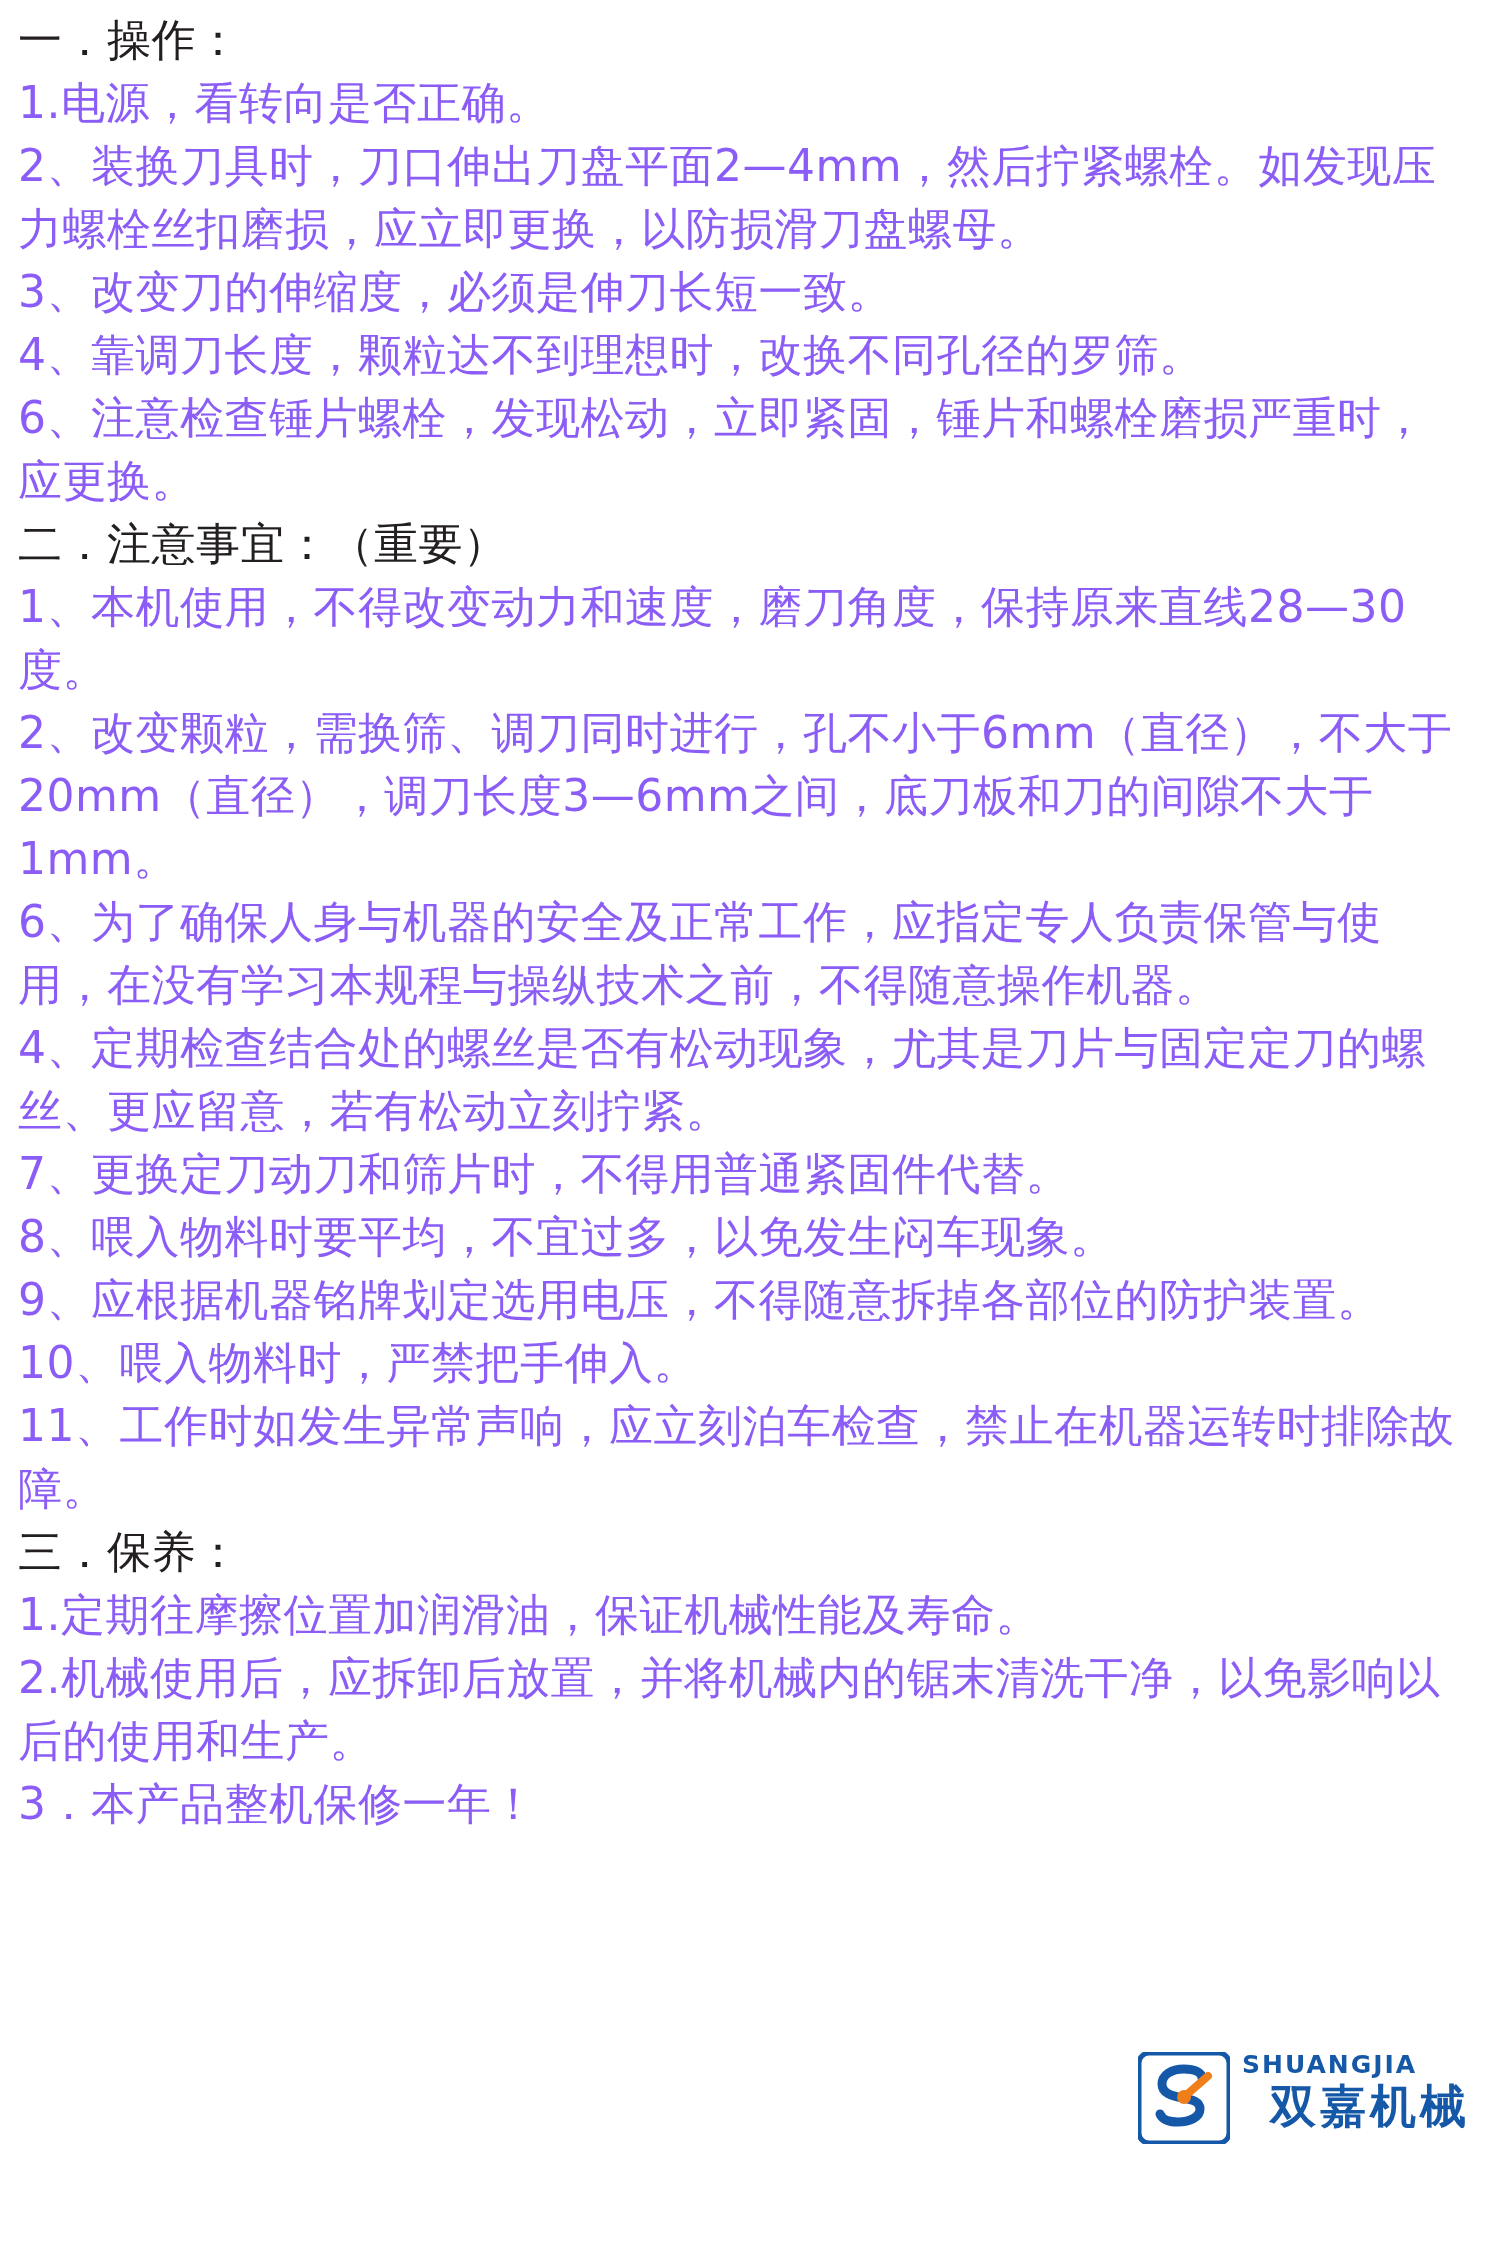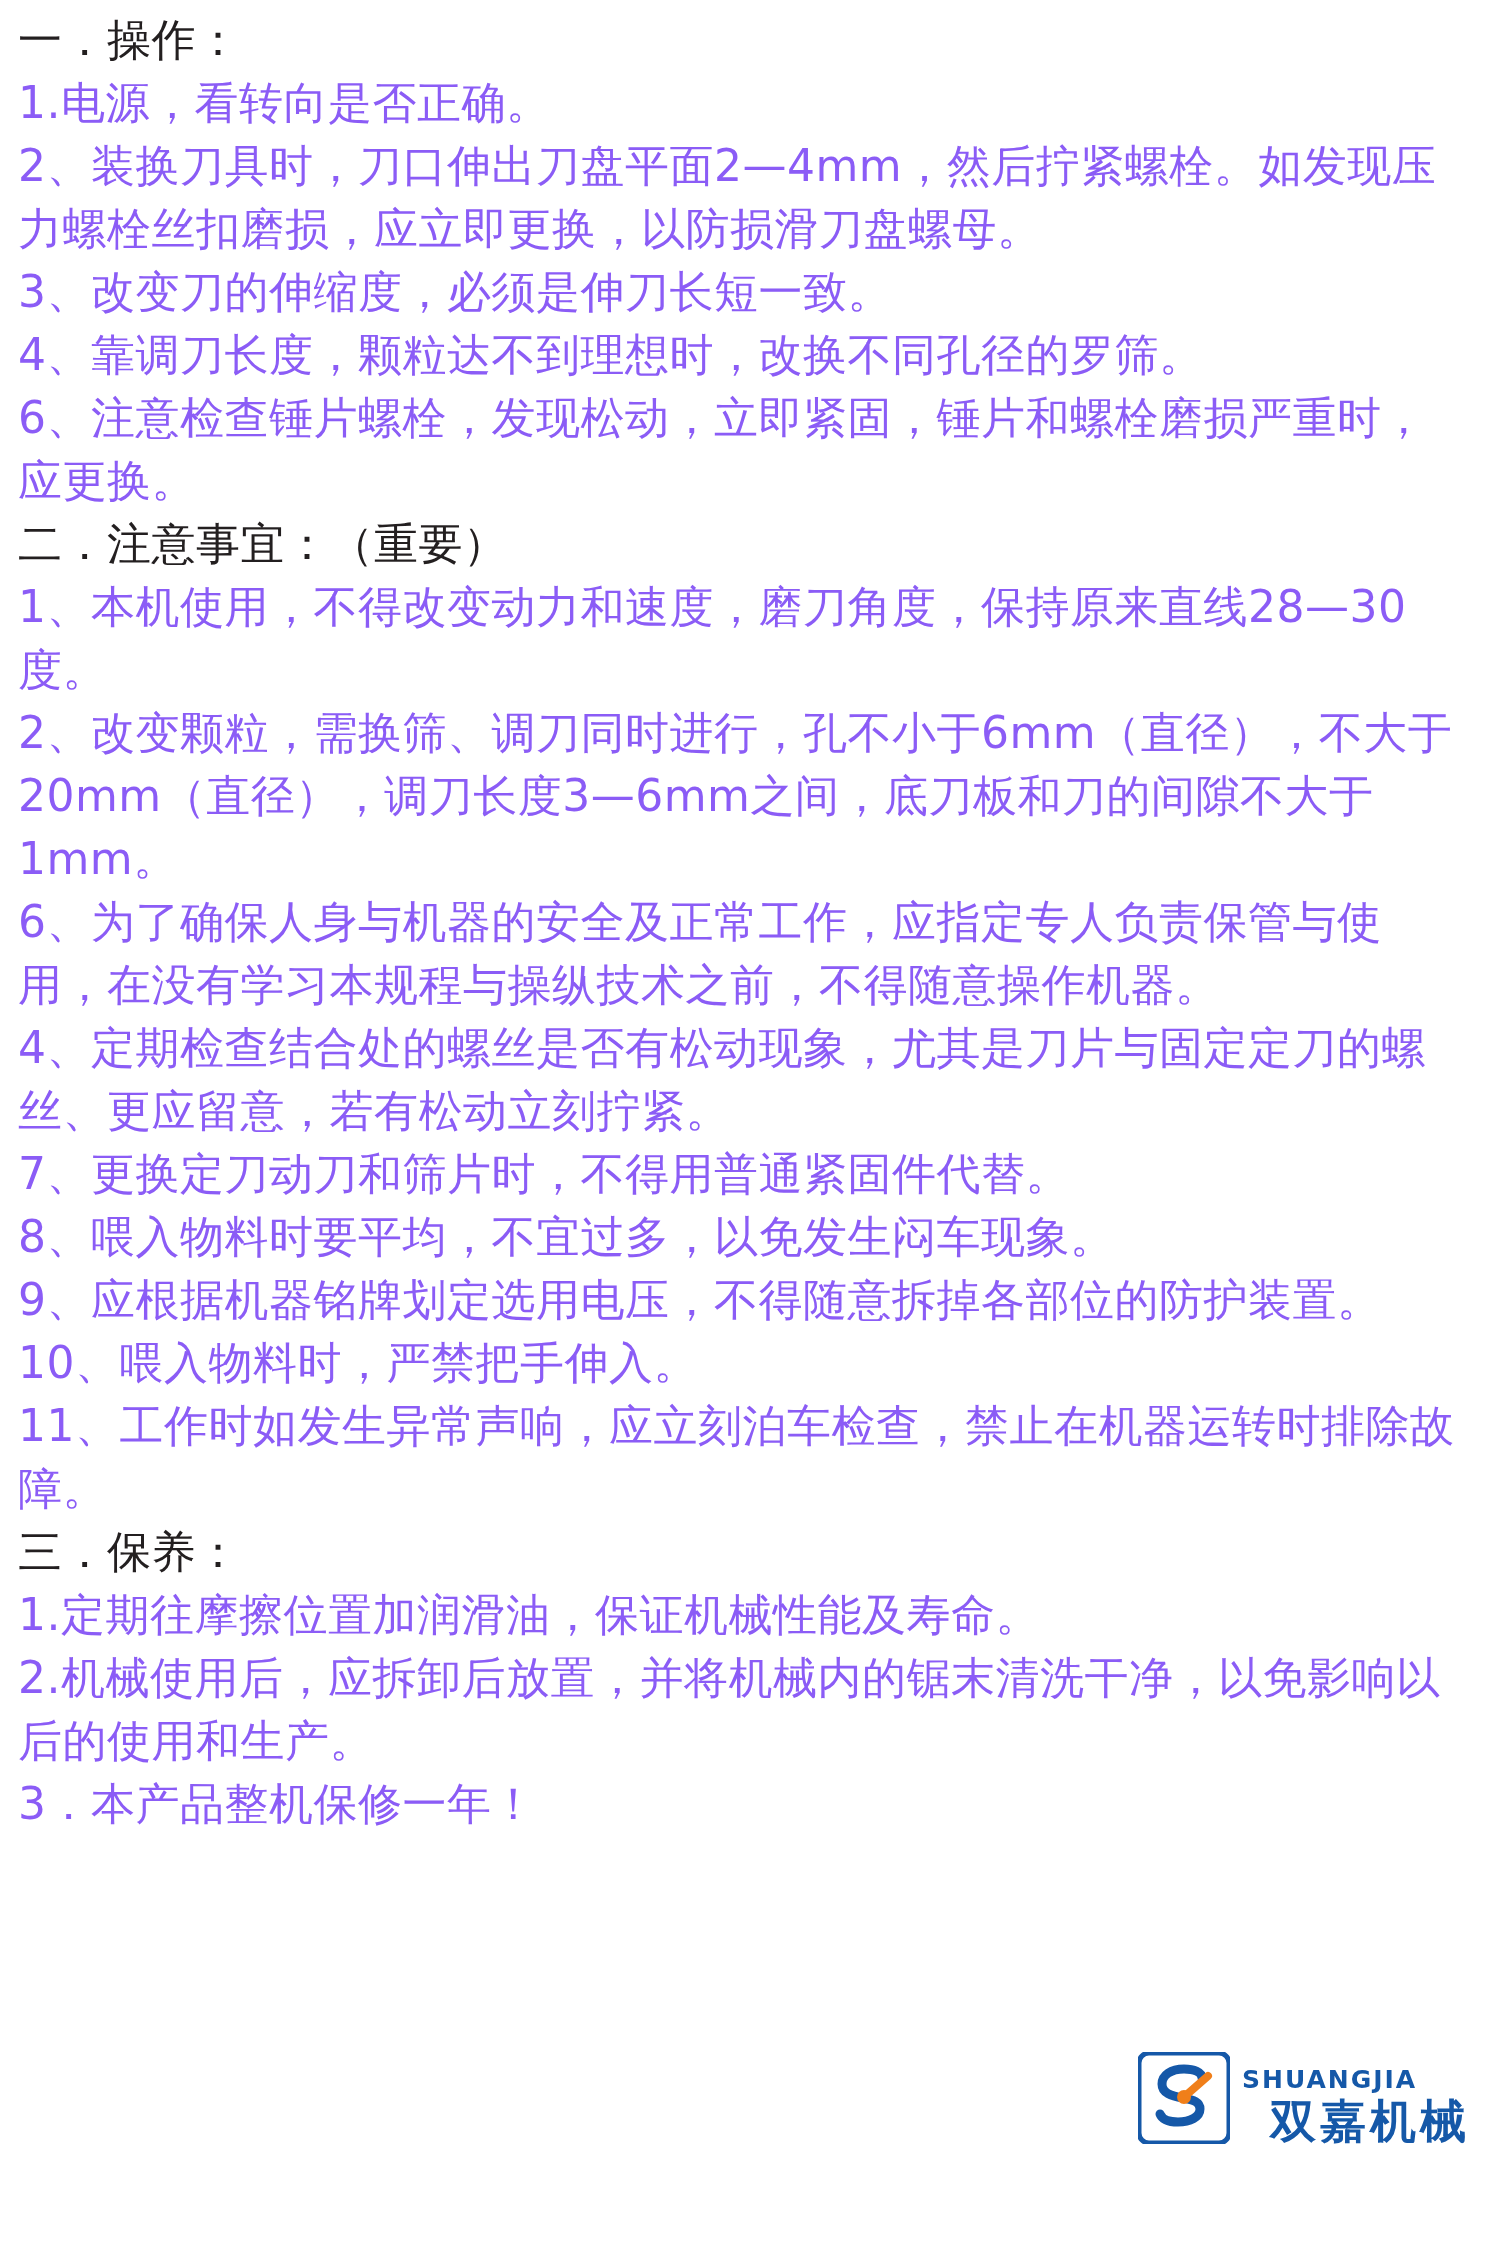--- a/index.html
+++ b/index.html
@@ -35,21 +35,21 @@
     line-height: 63px;
     letter-spacing: 0.5px;
     color: #231f20;
   }
   
   .logo {
     position: absolute;
     right: 30px;
     bottom: 118px;
     display: flex;
-    align-items: flex-end;
+    align-items: flex-start;
     gap: 12px;
   }
   .logo-mark {
     width: 92px;
     height: 92px;
     position: relative;
     flex: 0 0 auto;
   }
   .logo-text {
     font-family: "DejaVu Sans", "Liberation Sans", sans-serif;

